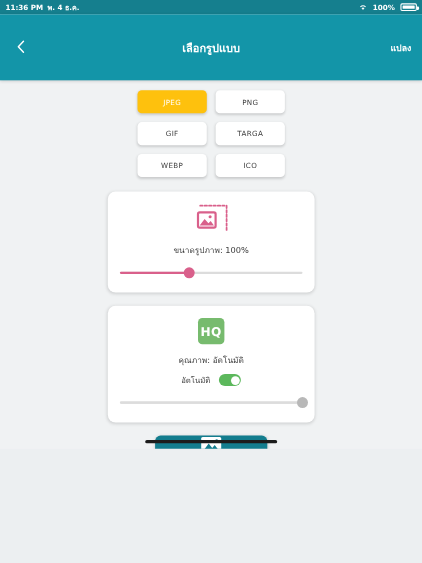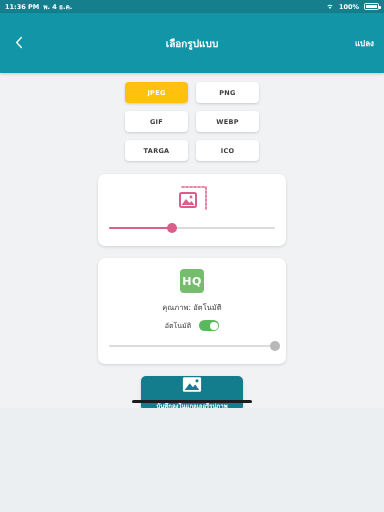--- a/index.html
+++ b/index.html
@@ -60,21 +60,21 @@
   }
 
   
   .format-grid {
     width: 134px; display: grid; grid-template-columns: 1fr 1fr;
     gap: 8px 8px; margin-bottom: 13px;
   }
   .fmt-btn {
     height: 21px; border-radius: 4px; background: #ffffff;
     display: flex; align-items: center; justify-content: center;
-    font-size: 6.5px; font-weight: bold; color: #3d3d3d; letter-spacing: 0.3px;
+    font-size: 6.5px; font-weight: normal; color: #3d3d3d; letter-spacing: 0.3px;
     box-shadow: 0 1px 2.5px rgba(0,0,0,0.16); cursor: pointer; user-select: none;
   }
   .fmt-btn.selected { background: #fec10d; color: #ffffff; }
 
   
   .card {
     width: 188px; background: #ffffff; border-radius: 7px;
     box-shadow: 0 1px 3px rgba(0,0,0,0.14);
     padding: 11px 0 12px 0; margin-bottom: 12px;
     display: flex; flex-direction: column; align-items: center;
@@ -169,37 +169,38 @@
     <div class="appbar-title">เลือกรูปแบบ</div>
     <div class="appbar-action">แปลง</div>
   </div>
 
   <div class="content">
 
     <div class="format-grid">
       <div class="fmt-btn selected">JPEG</div>
       <div class="fmt-btn">PNG</div>
       <div class="fmt-btn">GIF</div>
+      <div class="fmt-btn">TARGA</div>
       <div class="fmt-btn">WEBP</div>
-      <div class="fmt-btn">TARGA</div>
       <div class="fmt-btn">ICO</div>
     </div>
 
     <div class="card">
       <span class="size-ico">
         <svg viewBox="0 0 32 28" width="32" height="28">
           <g fill="none" stroke="#d9608b" stroke-width="1.6" stroke-dasharray="2.2 1.8" stroke-linecap="round">
             <path d="M6 2 H30"></path>
               <path d="M30 2 V24"></path>
           </g>
           <rect x="4" y="8" width="16" height="14" rx="1.5" fill="none" stroke="#d9608b" stroke-width="2"></rect>
           <path d="M5.5 20 L10 14 L13.5 18 L15.5 16 L18.5 20 Z" fill="#d9608b"></path>
           <circle cx="15" cy="12" r="1.4" fill="#d9608b"></circle>
         </svg>
       </span>
+      <div class="card-label">ขนาดรูปภาพ: 100%</div>
       <div class="slider pink">
         <div class="s-track"></div>
         <div class="s-fill" style="width:38%"></div>
         <div class="s-thumb" style="left:38%"></div>
       </div>
     </div>
 
     <div class="card">
       <span class="hq-ico">HQ</span>
       <div class="card-label">คุณภาพ: อัตโนมัติ</div>

